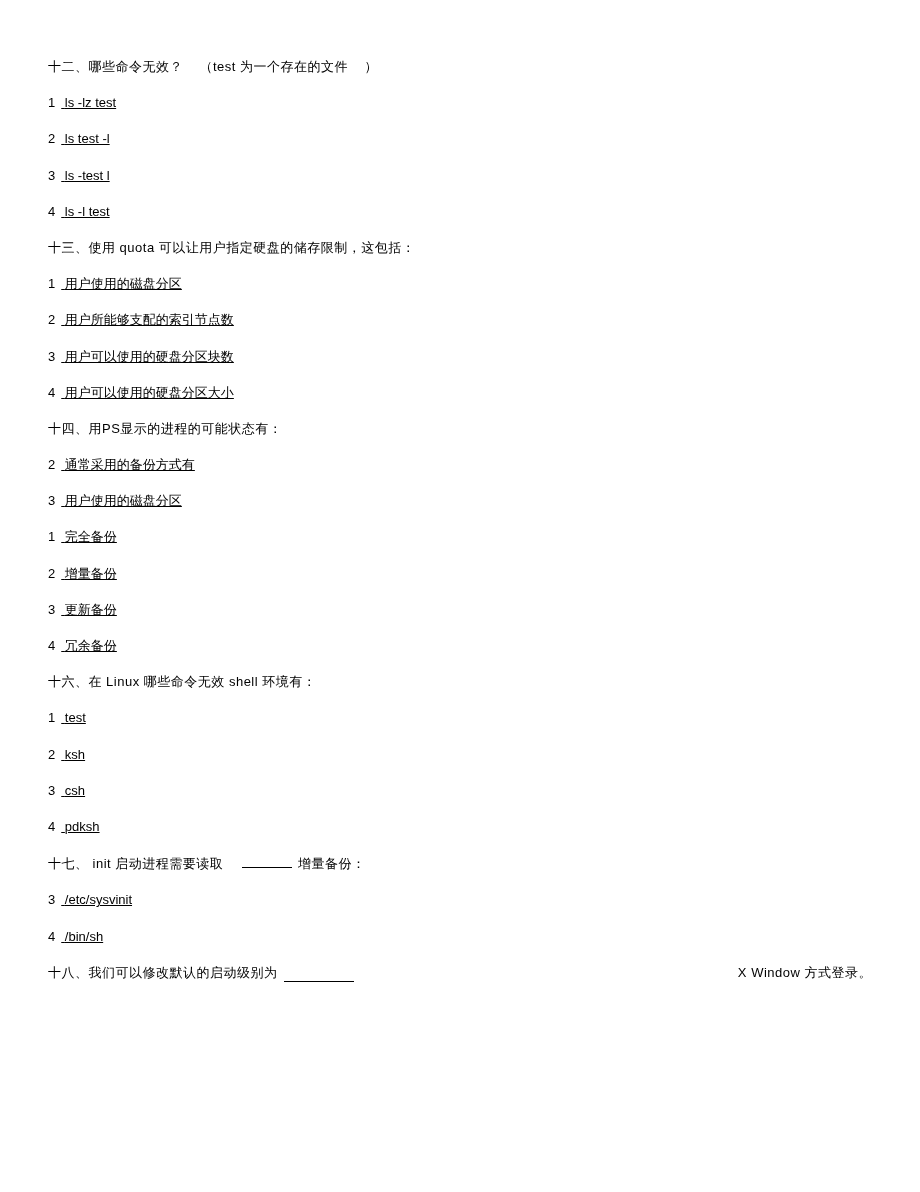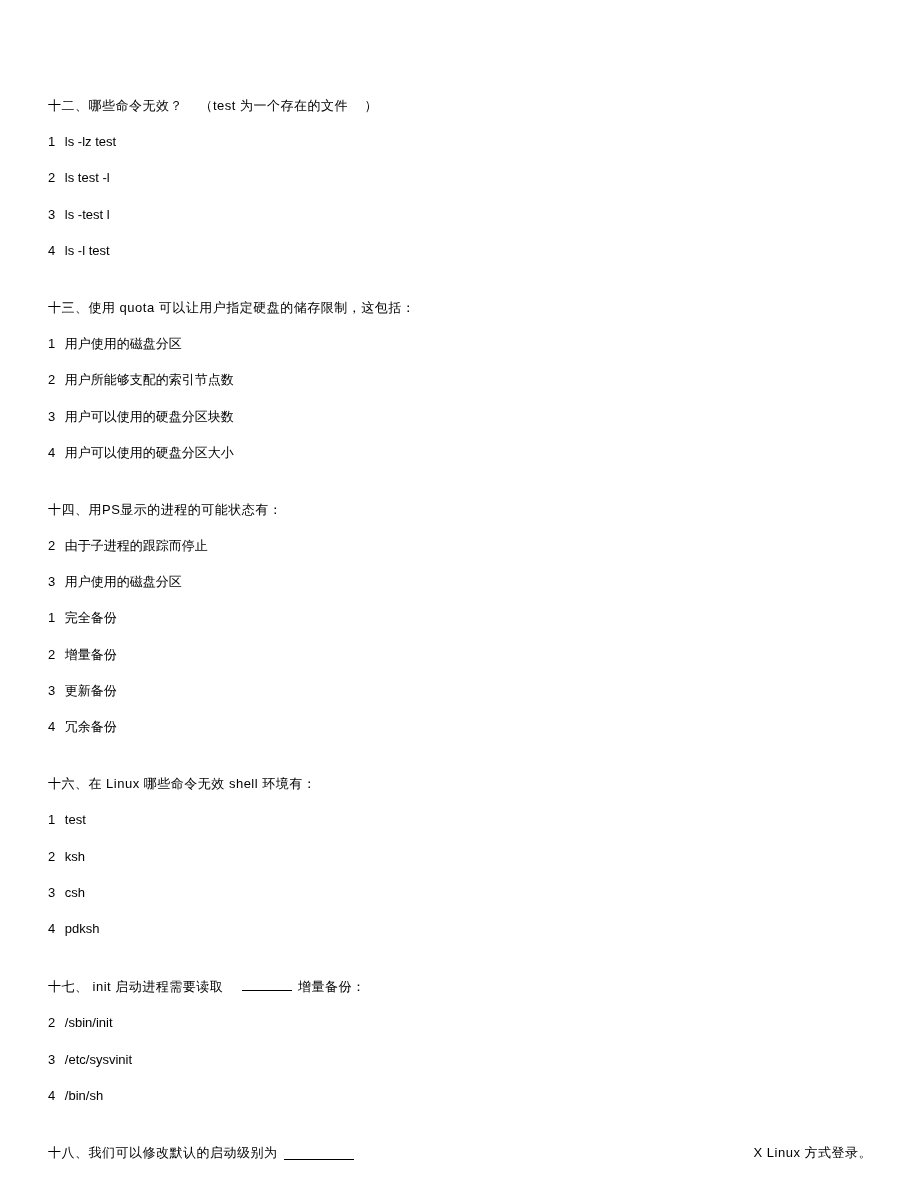--- a/index.html
+++ b/index.html
@@ -12,44 +12,44 @@
       width: 920px;
       box-sizing: border-box;
       line-height: 1.4;
     }
     .question {
       margin-bottom: 6px;
     }
     .question-title {
       margin-bottom: 18px;
       letter-spacing: 0.5px;
-      margin-top: 39px;
     }
     .option {
       margin-bottom: 18px;
       padding-left: 0;
+      text-decoration: underline;
     }
     .option-num {
       display: inline-block;
       margin-right: 6px;
     }
     .blank {
       display: inline-block;
       border-bottom: 1px solid #000;
       min-width: 50px;
       height: 1em;
       vertical-align: baseline;
       margin: 0 2px;
     }
     .blank-long {
       min-width: 70px;
     }
     .q18-line {
       display: flex;
-      align-items: center;
+      align-items: flex-end;
     }
     .q18-gap {
       flex: 1;
     }
   </style>
 </head>
 <body>
 
 <div class="question">
   <div class="question-title">
@@ -68,21 +68,21 @@
 <div class="question">
   <div class="question-title">十三、使用  quota 可以让用户指定硬盘的储存限制，这包括：</div>
   <div class="option"><span class="option-num">1</span> <span>用户使用的磁盘分区</span></div>
   <div class="option"><span class="option-num">2</span> <span>用户所能够支配的索引节点数</span></div>
   <div class="option"><span class="option-num">3</span> <span>用户可以使用的硬盘分区块数</span></div>
   <div class="option"><span class="option-num">4</span> <span>用户可以使用的硬盘分区大小</span></div>
 </div>
 
 <div class="question">
   <div class="question-title">十四、用PS显示的进程的可能状态有：</div>
-  <div class="option"><span class="option-num">2</span> <span>由于子进程的跟踪而停止</span></div>
+  <div class="option"><span class="option-num">2</span> <span>通常采用的备份方式有</span></div>
   <div class="option"><span class="option-num">3</span> <span>用户使用的磁盘分区</span></div>
 </div>
 
 <div class="question">
   <div class="option"><span class="option-num">1</span> <span>完全备份</span></div>
   <div class="option"><span class="option-num">2</span> <span>增量备份</span></div>
   <div class="option"><span class="option-num">3</span> <span>更新备份</span></div>
   <div class="option"><span class="option-num">4</span> <span>冗余备份</span></div>
 </div>
 
@@ -94,26 +94,25 @@
   <div class="option"><span class="option-num">4</span> <span>pdksh</span></div>
 </div>
 
 <div class="question">
   <div class="question-title">
     <span>十七、  init 启动进程需要读取</span>
     &nbsp;&nbsp;
     <span class="blank"></span>
     <span>增量备份：</span>
   </div>
-  <div class="option"><span class="option-num">2</span> <span>/sbin/init</span></div>
   <div class="option"><span class="option-num">3</span> <span>/etc/sysvinit</span></div>
   <div class="option"><span class="option-num">4</span> <span>/bin/sh</span></div>
 </div>
 
 <div class="question">
   <div class="question-title q18-line">
     <span>十八、我们可以修改默认的启动级别为</span>
     &nbsp;
     <span class="blank blank-long"></span>
     <span class="q18-gap"></span>
-    <span>X Linux 方式登录。</span>
+    <span>X Window 方式登录。</span>
   </div>
 </div>
 
 </body></html>

